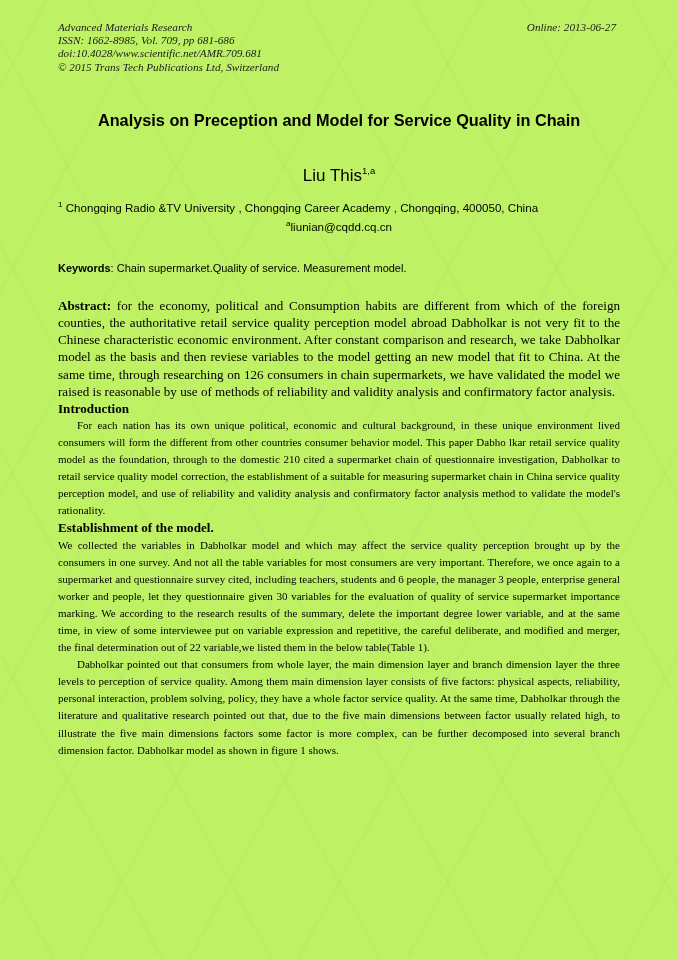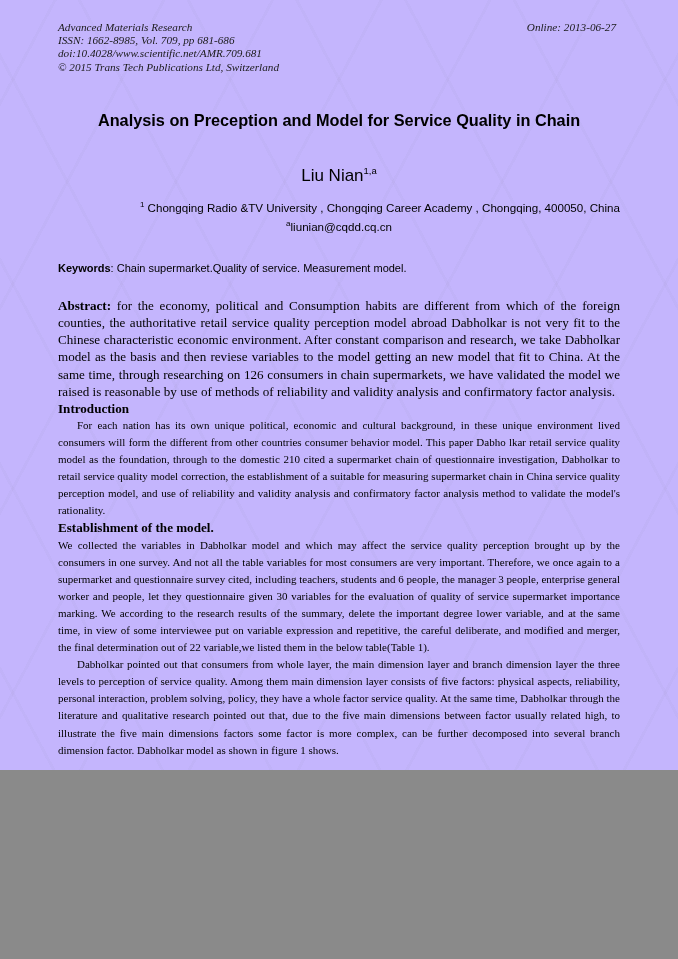--- a/index.html
+++ b/index.html
@@ -3,22 +3,22 @@
 <meta charset="utf-8">
 <style>
   html, body {
     margin: 0;
     padding: 0;
     background: #8a8a8a;
   }
   .page {
     position: relative;
     width: 678px;
-    height: 770px;
-    background: #c4b5fd;
+    height: 959px;
+    background: #bef264;
     overflow: hidden;
     box-sizing: border-box;
     font-family: "Liberation Serif", "DejaVu Serif", serif;
     color: #000;
   }
   
   .watermark {
     position: absolute;
     left: 0; top: 0; right: 0; bottom: 0;
     pointer-events: none;
@@ -85,21 +85,21 @@
     font-size: 17px;
     text-align: center;
     margin-top: 31px;
     line-height: 20px;
   }
   .author sup { font-size: 9.5px; vertical-align: super; }
 
   .affil {
     font-family: "Liberation Sans", "DejaVu Sans", sans-serif;
     font-size: 11.6px;
-    text-align: right;
+    text-align: left;
     margin-top: 12px;
     line-height: 16px;
   }
   .affil sup { font-size: 8px; vertical-align: super; }
   .email {
     font-family: "Liberation Sans", "DejaVu Sans", sans-serif;
     font-size: 11.6px;
     text-align: center;
     line-height: 16px;
   }
@@ -149,21 +149,21 @@
       <div class="line">ISSN: 1662-8985, Vol. 709, pp 681-686</div>
       <div class="line">doi:10.4028/www.scientific.net/AMR.709.681</div>
       <div class="line">© 2015 Trans Tech Publications Ltd, Switzerland</div>
       <div class="online">Online: 2013-06-27</div>
     </div>
 
     <div class="title">
       <span class="tline1">Analysis on Preception and Model for Service Quality in Chain</span>
     </div>
 
-    <div class="author"><span>Liu Nian</span><sup>1,a</sup></div>
+    <div class="author"><span>Liu This</span><sup>1,a</sup></div>
 
     <div class="affil"><sup>1</sup> <span>Chongqing Radio &amp;TV University , Chongqing Career Academy , Chongqing, 400050, China</span></div>
 
     <div class="email"><sup>a</sup><span>liunian@cqdd.cq.cn</span></div>
 
     <div class="keywords"><b>Keywords</b><span>: </span><span>Chain supermarket.Quality of service. Measurement model.</span></div>
 
     <div class="abstract"><b>Abstract:</b><span> for the economy, political and Consumption habits are different from which of the foreign counties, the authoritative retail service quality perception model abroad Dabholkar is not very fit to the Chinese characteristic economic environment. After constant comparison and research, we take Dabholkar model as the basis and then reviese variables to the model getting an new model that fit to China. At the same time, through researching on 126 consumers in chain supermarkets, we have validated the model we raised is reasonable by use of methods of reliability and validity analysis and confirmatory factor analysis.</span></div>
 
     <div class="section-head">Introduction</div>

